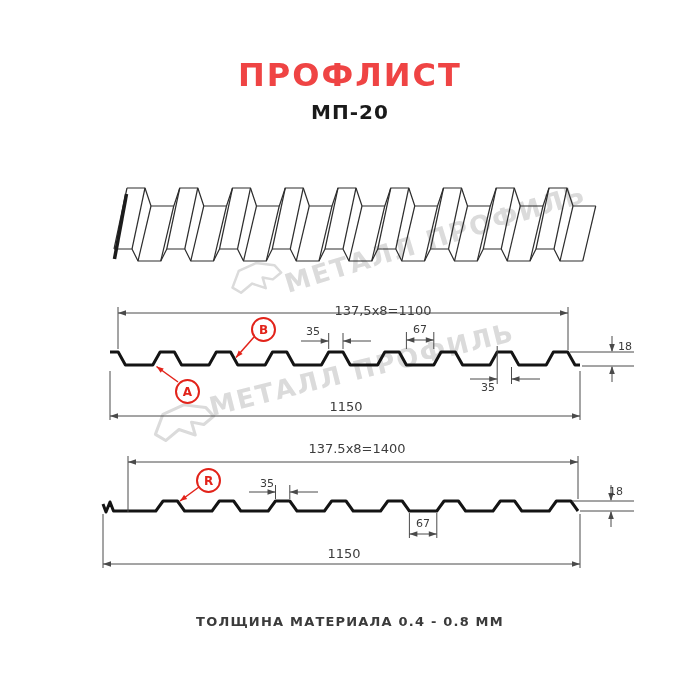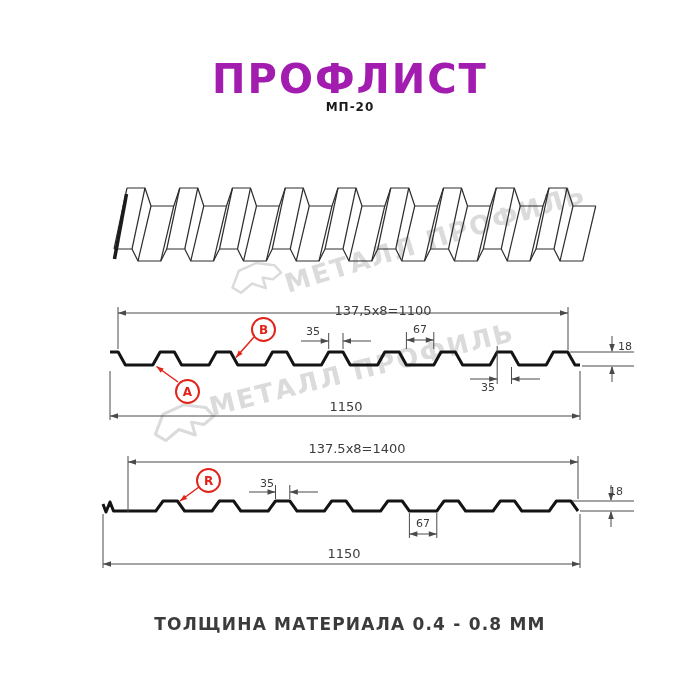--- a/index.html
+++ b/index.html
@@ -1,24 +1,24 @@
 <!DOCTYPE html>
 <html style="--red: #E2231A; --wmc: #DBDBDB;"><head>
 <meta charset="utf-8">
 <style>
   :root{ --red:#E2231A; --wmc:#DBDBDB; }
   html,body{margin:0;padding:0;background:#ffffff;}
   .canvas{position:relative;width:700px;height:700px;background:#fff;overflow:hidden;
           font-family:"DejaVu Sans","Liberation Sans",sans-serif;}
   .title{position:absolute;top:56px;left:0;right:0;text-align:center;
-         font-size:40px;font-weight:700;letter-spacing:2px;color:#a21caf;}
+         font-size:32px;font-weight:700;letter-spacing:2px;color:#ef4444;}
   .subtitle{position:absolute;top:100px;left:0;right:0;text-align:center;
-         font-size:12px;font-weight:600;letter-spacing:1px;color:#1a1a1a;}
+         font-size:20px;font-weight:600;letter-spacing:1px;color:#1a1a1a;}
   .caption{position:absolute;top:614px;left:0;right:0;text-align:center;
-         font-size:17px;font-weight:600;letter-spacing:1.2px;color:#3b3b3b;}
+         font-size:13px;font-weight:600;letter-spacing:1.2px;color:#3b3b3b;}
   svg{position:absolute;left:0;top:0;}
   .dim{position:absolute;transform:translateX(-50%);font-size:11px;color:#3c3c3c;white-space:nowrap;}
   .dim13{font-size:13px;}
   .marker{position:absolute;width:21px;height:21px;border:2px solid var(--red);border-radius:50%;
           color:var(--red);font-size:12px;font-weight:700;display:flex;align-items:center;justify-content:center;
           background:rgba(255,255,255,0);}
   
   .thin{stroke:#4a4a4a;stroke-width:1;fill:none;}
   .dimf{fill:#4a4a4a;stroke:none;}
   .prof{stroke:#141414;stroke-width:3;fill:none;stroke-linejoin:round;}

